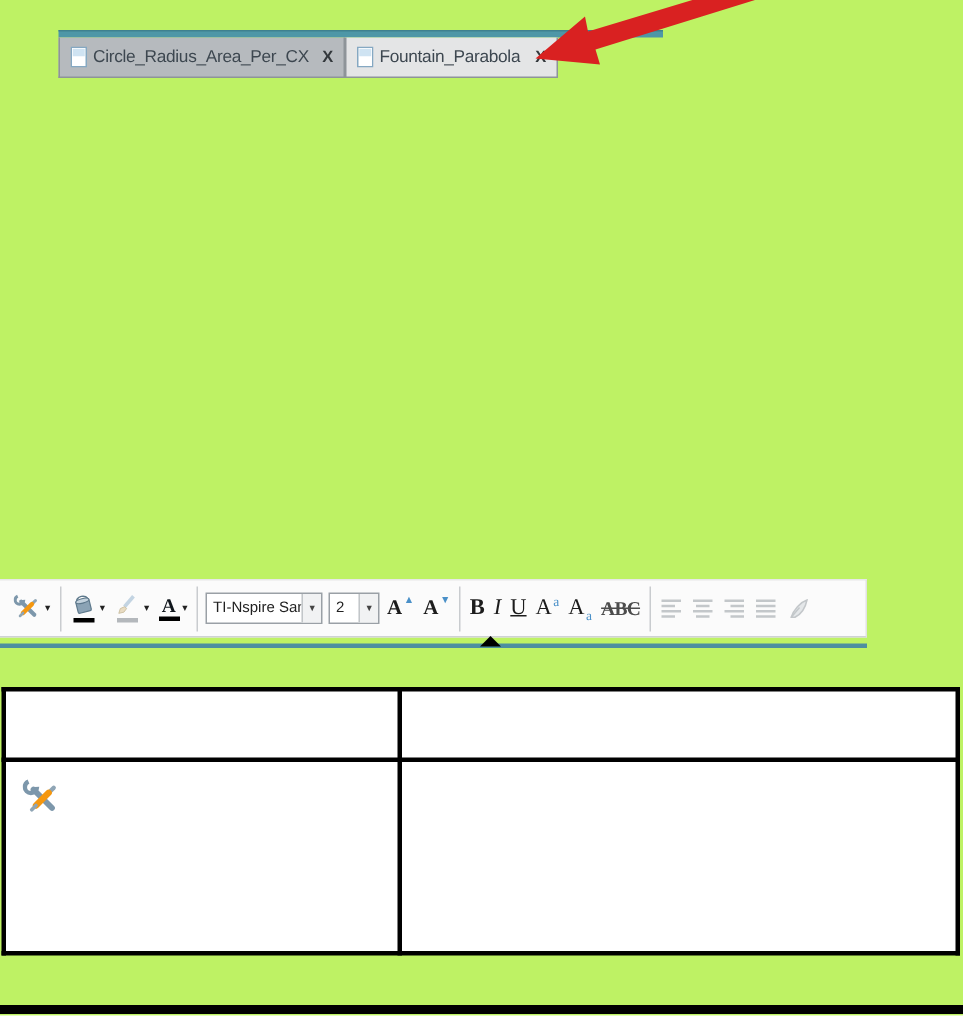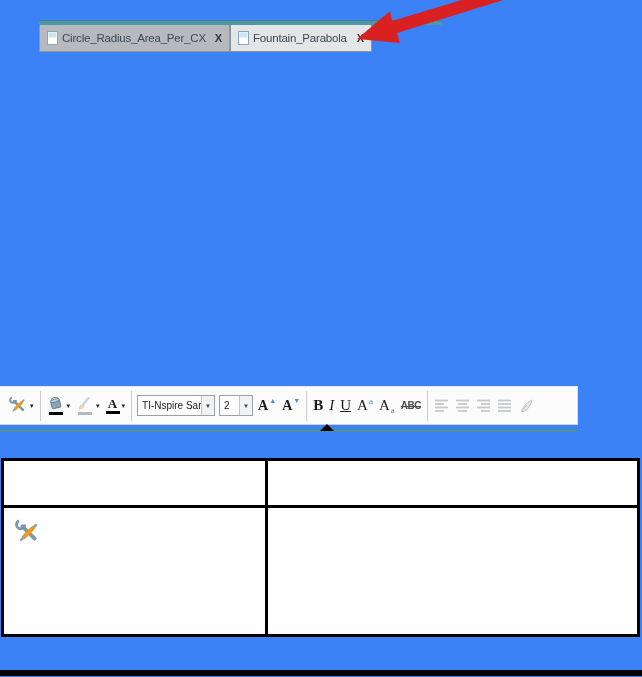--- a/index.html
+++ b/index.html
@@ -1,17 +1,17 @@
 <!DOCTYPE html>
 <html><head>
 <meta charset="utf-8">
 <style>
   html,body { margin:0; padding:0; background:#fff; }
   body { width:642px; height:677px; font-family:"Liberation Sans", sans-serif; }
-  .stage { position:relative; width:642px; height:677px; overflow:hidden; background:#3b82f6; }
+  .stage { position:relative; width:642px; height:677px; overflow:hidden; background:#bef264; }
 
   
   .accent-bar { position:absolute; left:39px; top:20px; width:403px; height:5px;
                 background:#4e97a7; border-top:1px solid #3f818f; box-sizing:border-box; }
   .tab { position:absolute; top:25px; height:27px; display:flex; align-items:center;
          padding:0 7px; box-sizing:border-box; border:1px solid #8e9499; border-top:none;
          font-size:11.5px; color:#3d4750; letter-spacing:-0.2px; cursor:pointer; }
   .tab-1 { left:39px; width:191px; background:#b6babe; }
   .tab-2 { left:230px; width:142px; background:#e4e5e6;justify-content:space-between; }
   .doc-icon { margin-right:4px; flex:0 0 auto; display:flex; }
@@ -47,21 +47,21 @@
   .letter { font-family:"Liberation Serif", serif; font-size:15px; color:#1c1c1c; line-height:1; }
   .bold-letter { font-weight:bold; }
   .italic-letter { font-style:italic; }
   .underline-letter { text-decoration:underline; }
   .size-letter { font-family:"Liberation Serif", serif; font-weight:bold; font-size:14px; color:#1c1c1c; }
   .blue-tri { color:#4a90c8; font-size:7px; position:relative; top:-5px; margin-left:1px; line-height:1; }
   .mark-sup { font-family:"Liberation Serif", serif; color:#4a90c8; font-size:9px;
               position:relative; top:-5px; margin-left:1px; }
   .mark-sub { font-family:"Liberation Serif", serif; color:#4a90c8; font-size:9px;
               position:relative; top:4px; margin-left:1px; }
-  .strike-label { font-family:Liberation Sans, sans-serif; font-size:10px; font-weight:bold;
+  .strike-label { font-family:Liberation Serif, serif; font-size:13px; font-weight:bold;
                   color:#4c4c4c; text-decoration:line-through; letter-spacing:-0.5px; }
 
   .pointer-tri { position:absolute; left:320px; top:424px; width:0; height:0;
                  border-left:7px solid transparent; border-right:7px solid transparent;
                  border-bottom:7px solid #000; cursor:pointer; }
   .teal-line { position:absolute; left:0; top:429px; width:578px; height:3px; background:#4d8fa0; }
 
   
   .content-table { position:absolute; left:1px; top:458px; width:639px;
                    border-collapse:collapse; table-layout:fixed; }

